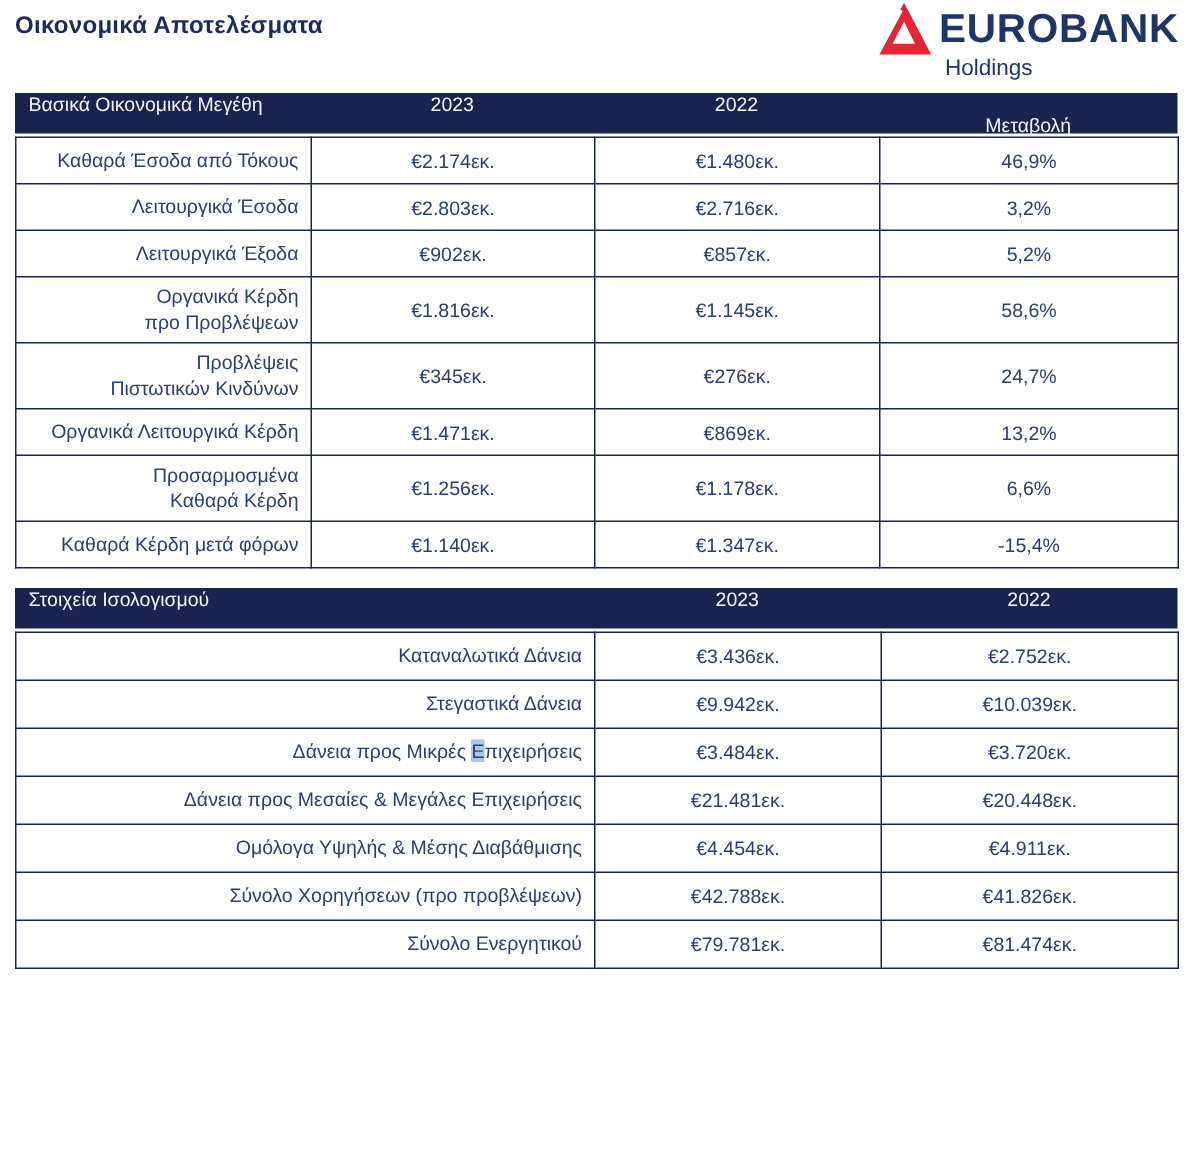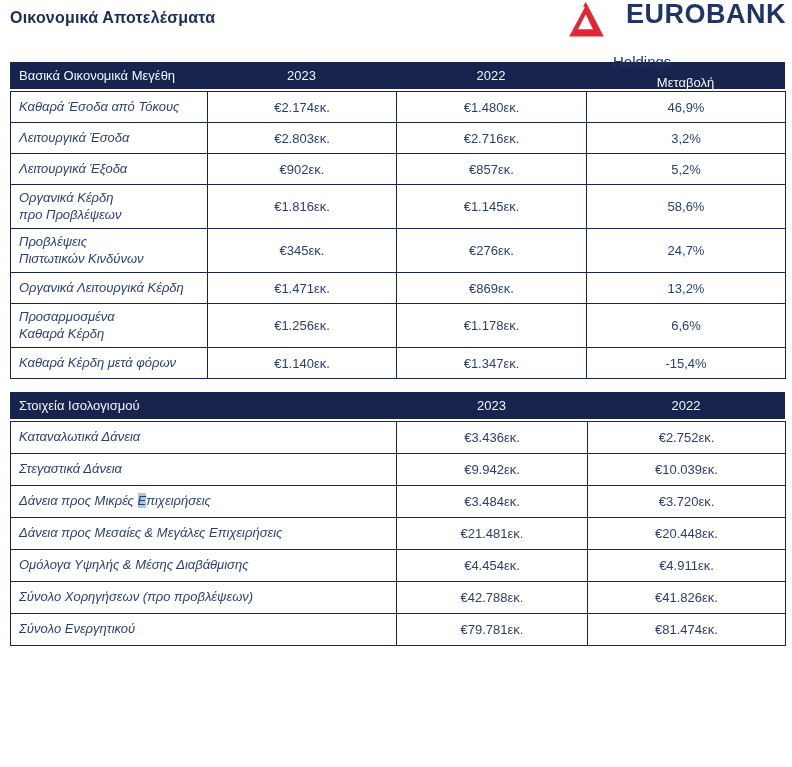--- a/index.html
+++ b/index.html
@@ -19,70 +19,69 @@
   .page-title {
     position: absolute;
     left: 10px; top: 9px;
     margin: 0;
     font-size: 16px;
     font-weight: bold;
     color: #1b2b5c;
     letter-spacing: 0.2px;
   }
   .logo { position: absolute; top: 1px; right: 6px; text-align: left; }
-  .logo-top { display: flex; align-items: flex-start; gap: 21px; }
+  .logo-top { display: flex; align-items: center; gap: 4px; }
   .logo-icon { display: block; }
   .logo-brand {
     font-size: 27px;
     font-weight: bold;
     color: #1e3565;
     letter-spacing: 0.5px;
     line-height: 1;
   }
   .logo-sub {
     font-size: 15px;
     color: #1e3565;
-    margin-top: 16px;
+    margin-top: 0;
     margin-left: 49px;
     line-height: 1;
   }
 
   
   .fin-section { margin-left: 10px; width: 775px; }
   .fin-section.second { margin-top: 13px; }
 
   .band {
     display: flex;
     height: 27px;
-    align-items: center;
+    align-items: flex-start;
     background: #19244e;
     color: #f4f6fb;
     font-size: 13px;
   }
   .band-cell { text-align: center; }
   .band-cell.t { text-align: left; padding-left: 9px; }
 
   table.fin-table {
     width: 775px;
     margin-top: 2px;
     border-collapse: collapse;
     table-layout: fixed;
   }
   table.fin-table td {
     border: 1px solid #19244e;
     font-size: 13px;
     color: #2c3e70;
     vertical-align: middle;
   }
   table.fin-table td.label {
-    text-align: left;
+    text-align: right;
     padding: 3px 8px;
     white-space: pre-line;
     line-height: 1.3;
-    font-style: italic;
   }
   table.fin-table td.val { text-align: center; padding: 0 4px; }
 
   .t1 td { height: 31px; }
   .t1 tr.double td { height: 44px; }
   .t2 td { height: 32px; }
 
   
   .t1 col.c0 { width: 197px; }
   .t1 col.c1 { width: 189px; }

